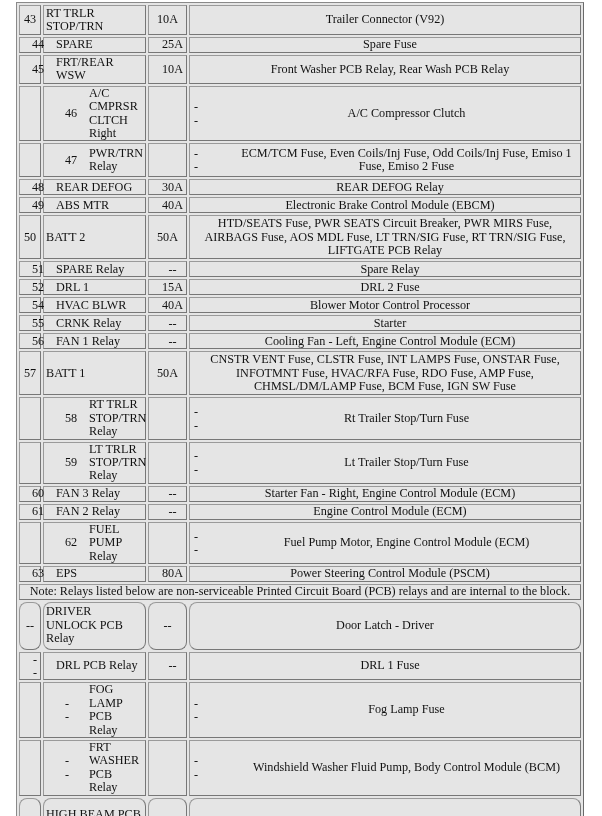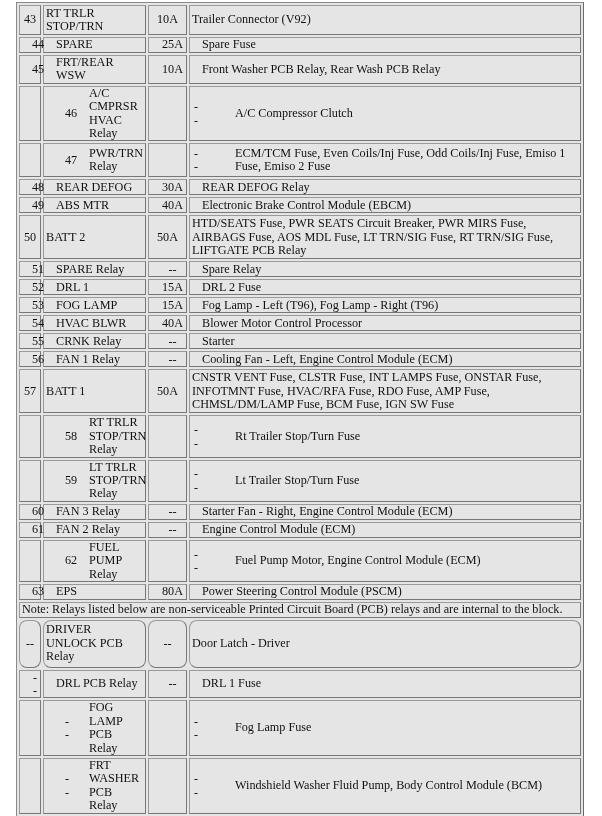--- a/index.html
+++ b/index.html
@@ -21,22 +21,22 @@
   table.fuse td {
     border: 1px solid #777;
     border-top-color: #9a9a9a;
     border-left-color: #9a9a9a;
     padding: 0 2px;
     line-height: 13.4px;
     vertical-align: middle;
   }
   td.num { text-align: center; }
   td.amp { text-align: center; margin-left: 26px; }
-  td.desc { text-align: left; margin-left: 8px; }
-  td.note { text-align: left; padding: 2px 6px; margin-left: 8px; }
+  td.desc { text-align: center; margin-left: 8px; }
+  td.note { text-align: center; padding: 2px 6px; margin-left: 8px; }
   col.c1 { width: 22px; }
   col.c2 { width: 103px; }
   col.c3 { width: 39px; }
   col.c4 { width: auto; }
   tr.h1 td { height: 14px; padding-left: 12px; }
   tr.h2 td { height: 28px; }
   tr.h2b td { height: 32px; padding-left: 45px; }
   tr.h3 td { height: 42px; }
   tr.h3b td { height: 46px; border-radius: 8px; }
 </style>
@@ -65,21 +65,21 @@
           <td class="desc">Spare Fuse</td>
         </tr>
         <tr class="h1">
           <td class="num">45</td>
           <td class="name">FRT/REAR WSW</td>
           <td class="amp">10A</td>
           <td class="desc">Front Washer PCB Relay, Rear Wash PCB Relay</td>
         </tr>
         <tr class="h2b">
           <td class="num">46</td>
-          <td class="name">A/C CMPRSR HVAC Relay</td>
+          <td class="name">A/C CMPRSR CLTCH Right</td>
           <td class="amp">--</td>
           <td class="desc">A/C Compressor Clutch</td>
         </tr>
         <tr class="h2b">
           <td class="num">47</td>
           <td class="name">PWR/TRN Relay</td>
           <td class="amp">--</td>
           <td class="desc">ECM/TCM Fuse, Even Coils/Inj Fuse, Odd Coils/Inj Fuse, Emiso 1 Fuse, Emiso 2 Fuse</td>
         </tr>
         <tr class="h1">
@@ -104,26 +104,20 @@
           <td class="num">51</td>
           <td class="name">SPARE Relay</td>
           <td class="amp">--</td>
           <td class="desc">Spare Relay</td>
         </tr>
         <tr class="h1">
           <td class="num">52</td>
           <td class="name">DRL 1</td>
           <td class="amp">15A</td>
           <td class="desc">DRL 2 Fuse</td>
-        </tr>
-        <tr class="h1">
-          <td class="num">53</td>
-          <td class="name">FOG LAMP</td>
-          <td class="amp">15A</td>
-          <td class="desc">Fog Lamp - Left (T96), Fog Lamp - Right (T96)</td>
         </tr>
         <tr class="h1">
           <td class="num">54</td>
           <td class="name">HVAC BLWR</td>
           <td class="amp">40A</td>
           <td class="desc">Blower Motor Control Processor</td>
         </tr>
         <tr class="h1">
           <td class="num">55</td>
           <td class="name">CRNK Relay</td>

